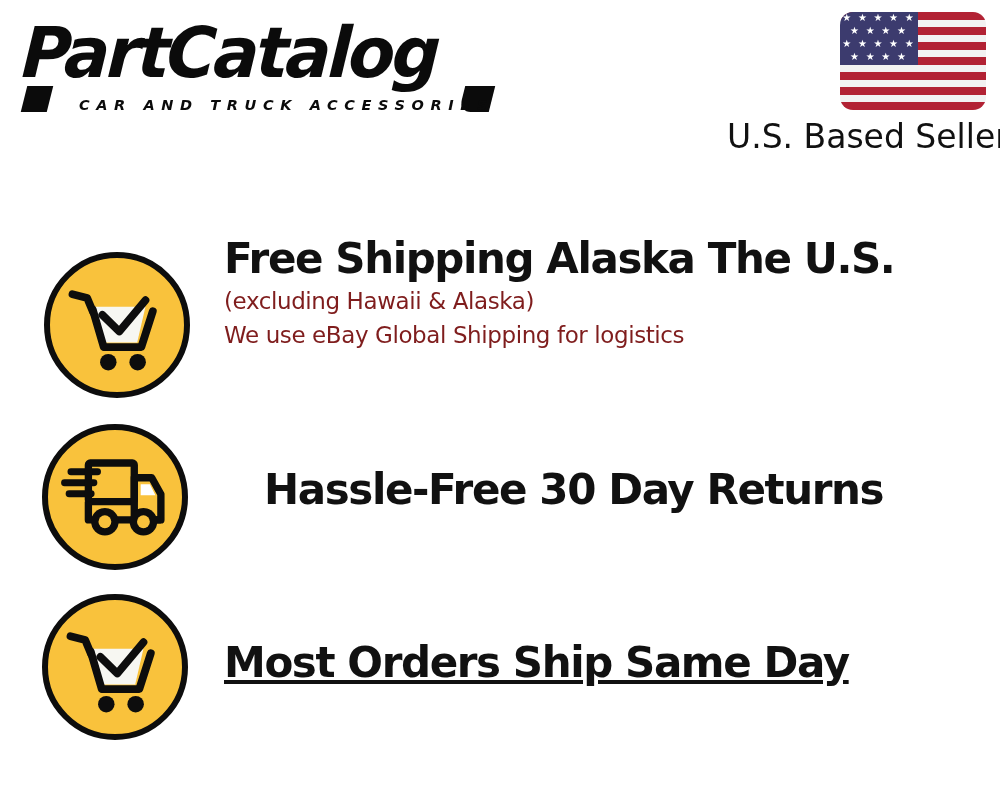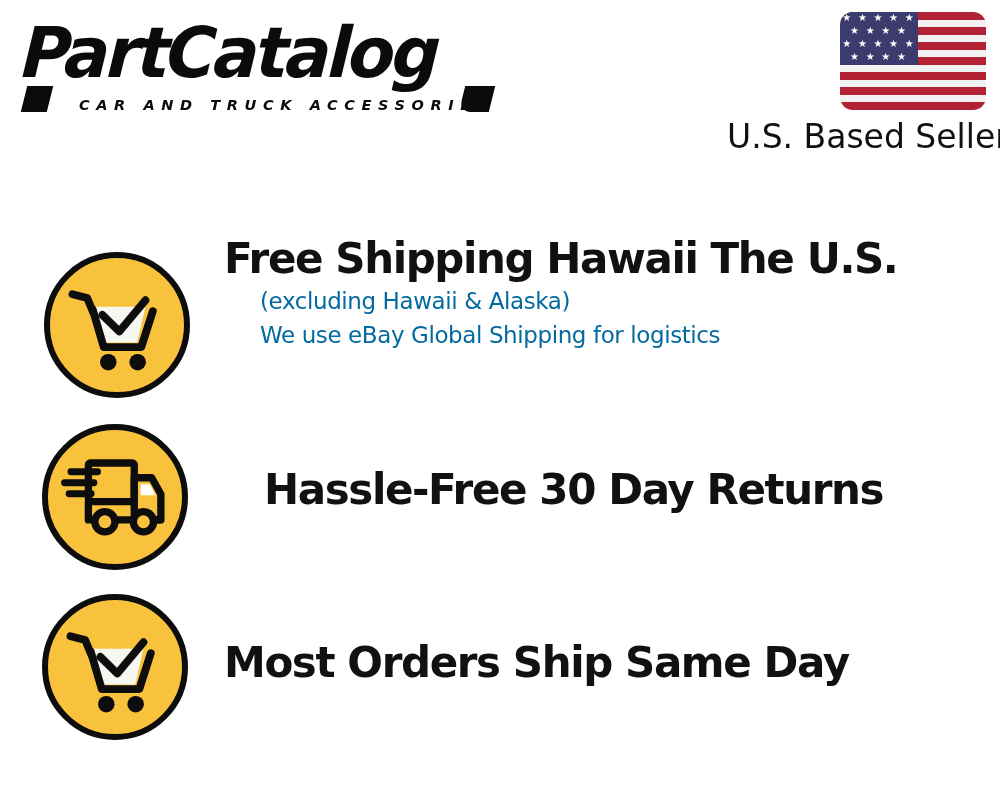--- a/index.html
+++ b/index.html
@@ -158,38 +158,37 @@
     letter-spacing: -1.4px;
     color: #111111;
     white-space: nowrap;
   }
   .feature-sub {
     font-family: "DejaVu Sans", sans-serif;
     font-weight: 400;
     font-size: 23px;
     line-height: 34px;
     letter-spacing: -0.4px;
-    color: #0369a1;
-    white-space: nowrap;
-    margin-left: 36px;
+    color: #7f1d1d;
+    white-space: nowrap;
   }
   .feature-sub.bold {
     font-weight: 700;
     letter-spacing: -0.5px;
   }
 
   
   #row-shipping .feature-icon { left: 44px; top: 252px; width: 146px; height: 146px; }
   #row-shipping .feature-text { top: 234px; }
 
   #row-returns  .feature-icon { left: 42px; top: 424px; width: 146px; height: 146px; }
   #row-returns  .feature-text { top: 465px; margin-left: 40px; }
 
   #row-sameday  .feature-icon { left: 42px; top: 594px; width: 146px; height: 146px; }
-  #row-sameday  .feature-text { top: 638px; }
+  #row-sameday  .feature-text { top: 638px; text-decoration: underline; }
 
   .icon-svg {
     position: absolute;
     left: 0; top: 0;
     width: 100%;
     height: 100%;
     display: block;
   }
 </style>
 </head>
@@ -249,21 +248,21 @@
       <path d="M24.5 39.5 L40.5 43.5 L47 59" fill="none" stroke="#0d0d0d" stroke-width="8.5" stroke-linecap="round" stroke-linejoin="round"></path>
       <path d="M46.5 56 L58.5 97 L99.5 97 L112 58" fill="none" stroke="#0d0d0d" stroke-width="8.5" stroke-linecap="round" stroke-linejoin="round"></path>
 
       <path d="M57 62 L75.5 80 L104 46" fill="none" stroke="#0d0d0d" stroke-width="8.5" stroke-linecap="round" stroke-linejoin="round"></path>
 
       <circle cx="63.5" cy="113.5" r="9" fill="#0d0d0d"></circle>
       <circle cx="95.5" cy="113.5" r="9" fill="#0d0d0d"></circle>
     </svg>
   </div>
   <div class="feature-text">
-    <div class="feature-title">Free Shipping Hawaii The U.S.</div>
+    <div class="feature-title">Free Shipping Alaska The U.S.</div>
     <div class="feature-sub">(excluding Hawaii &amp; Alaska)</div>
     <div class="feature-sub">We use eBay Global Shipping for logistics</div>
   </div>
 </div>
 
 <div class="feature" id="row-returns">
   <div class="feature-icon">
     <svg class="icon-svg" viewBox="0 0 146 146">
 
       <path d="M25 45.5 L54 45.5" stroke="#0d0d0d" stroke-width="7.5" stroke-linecap="round" fill="none"></path>

